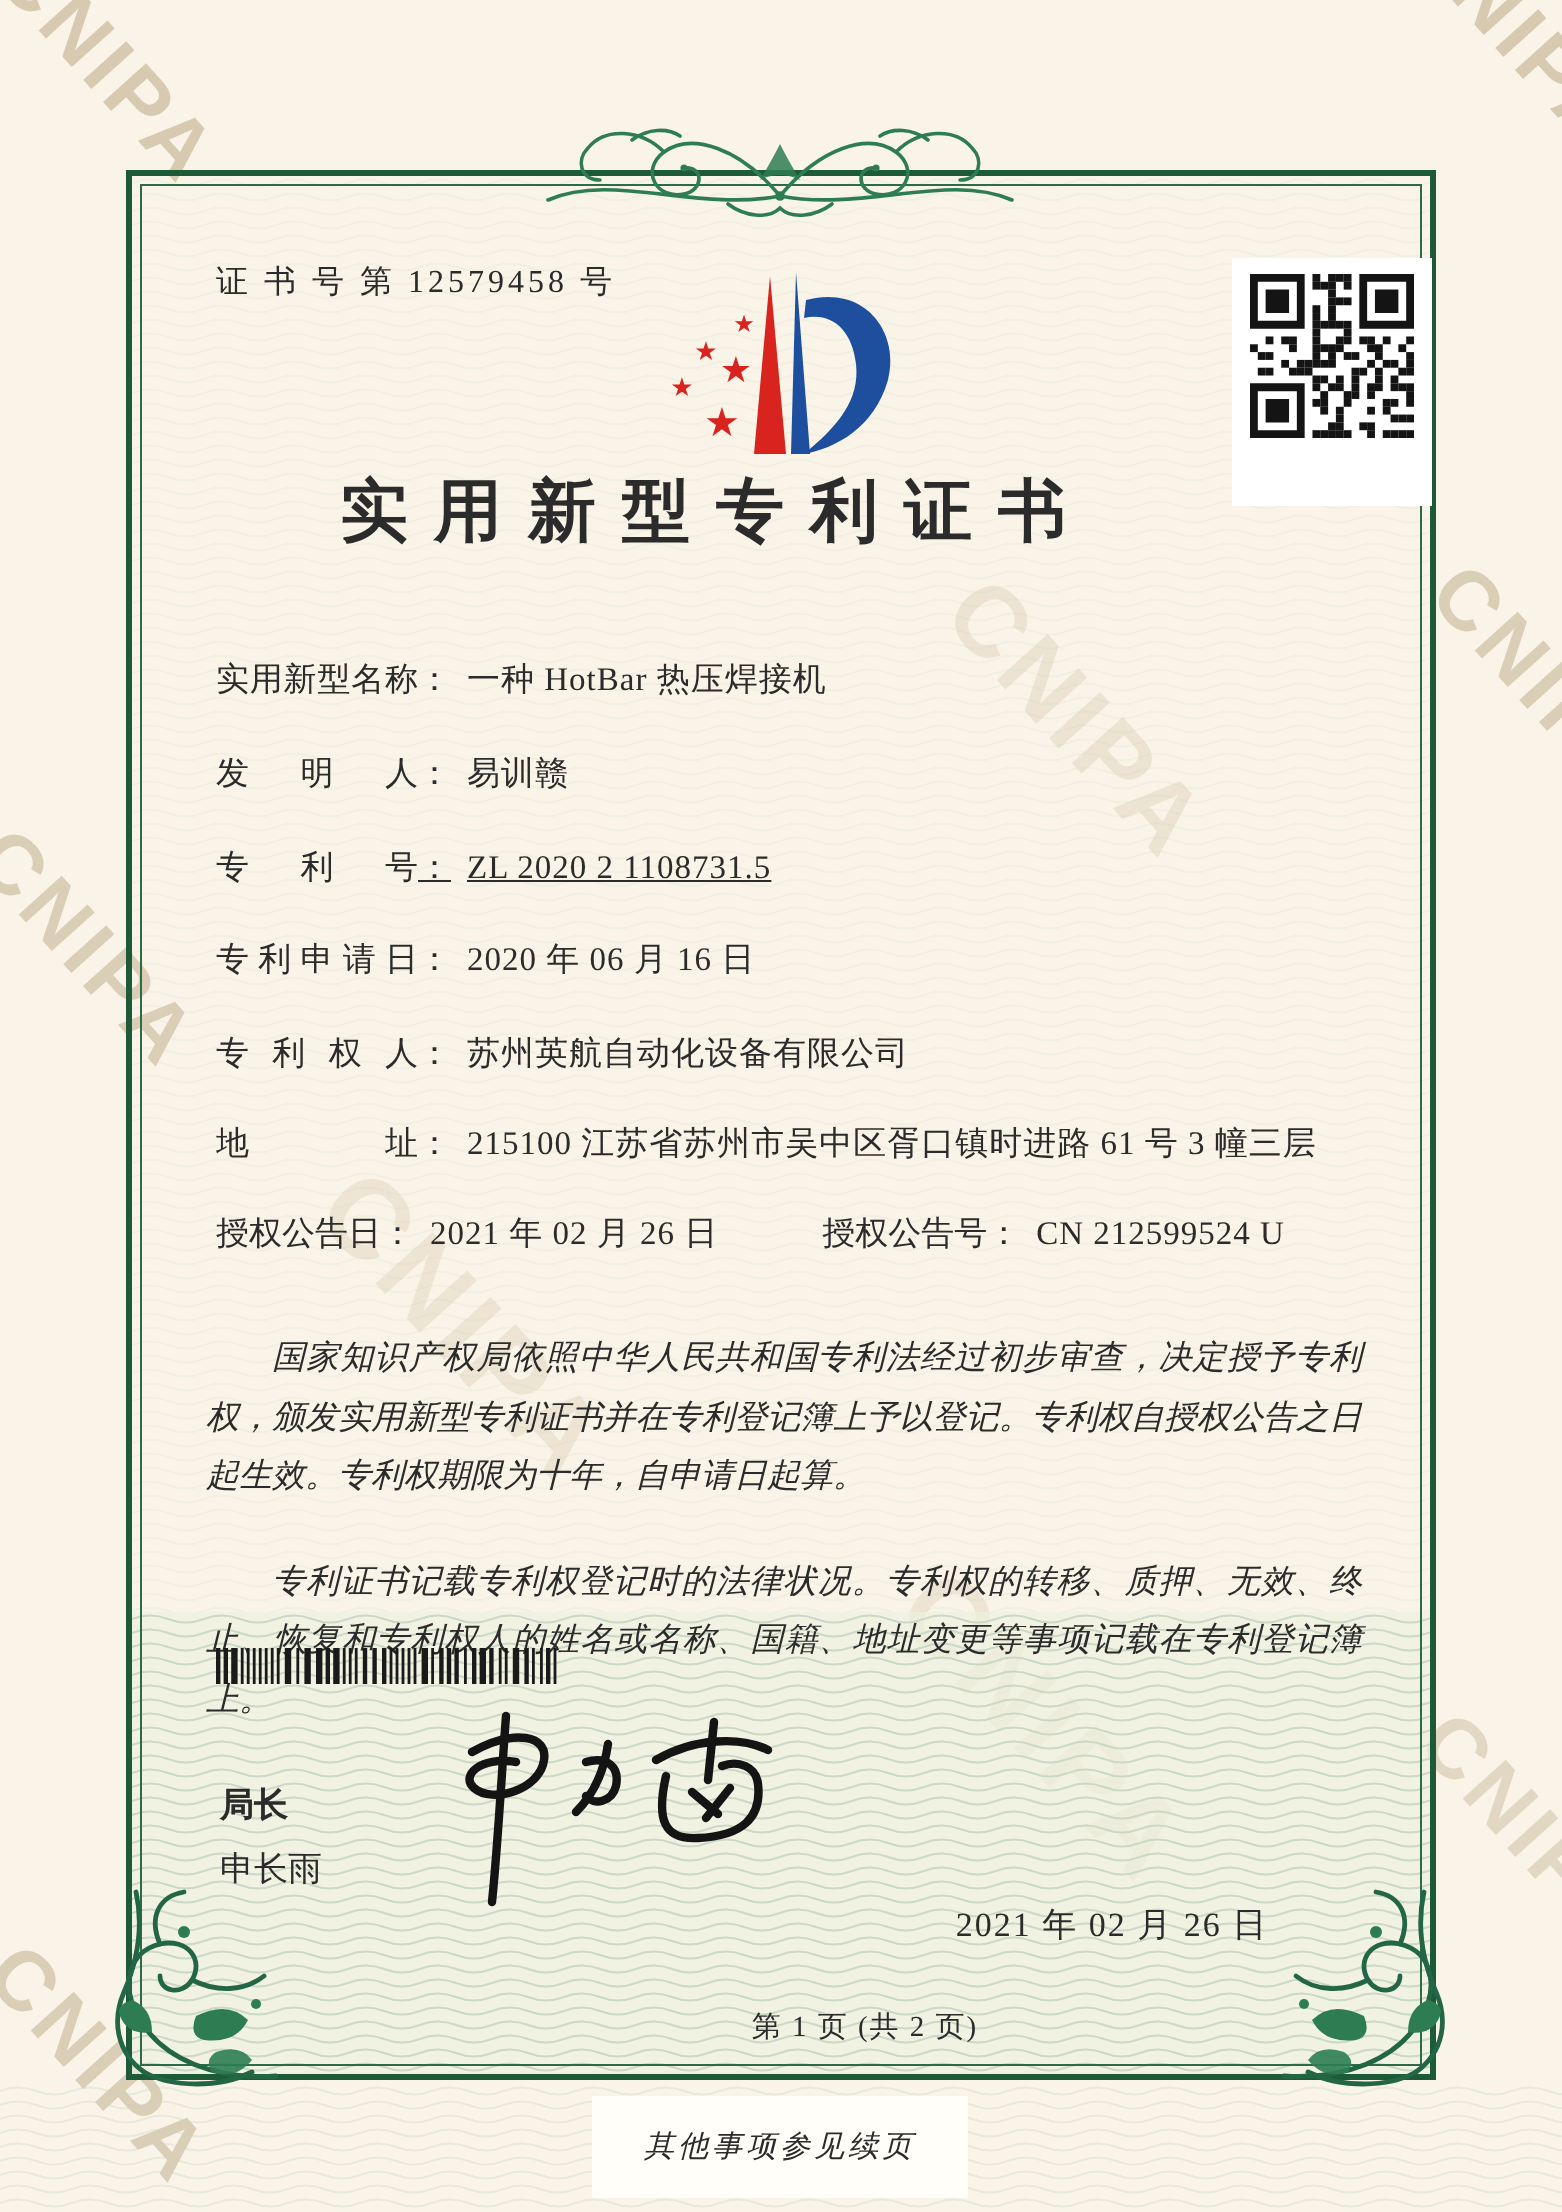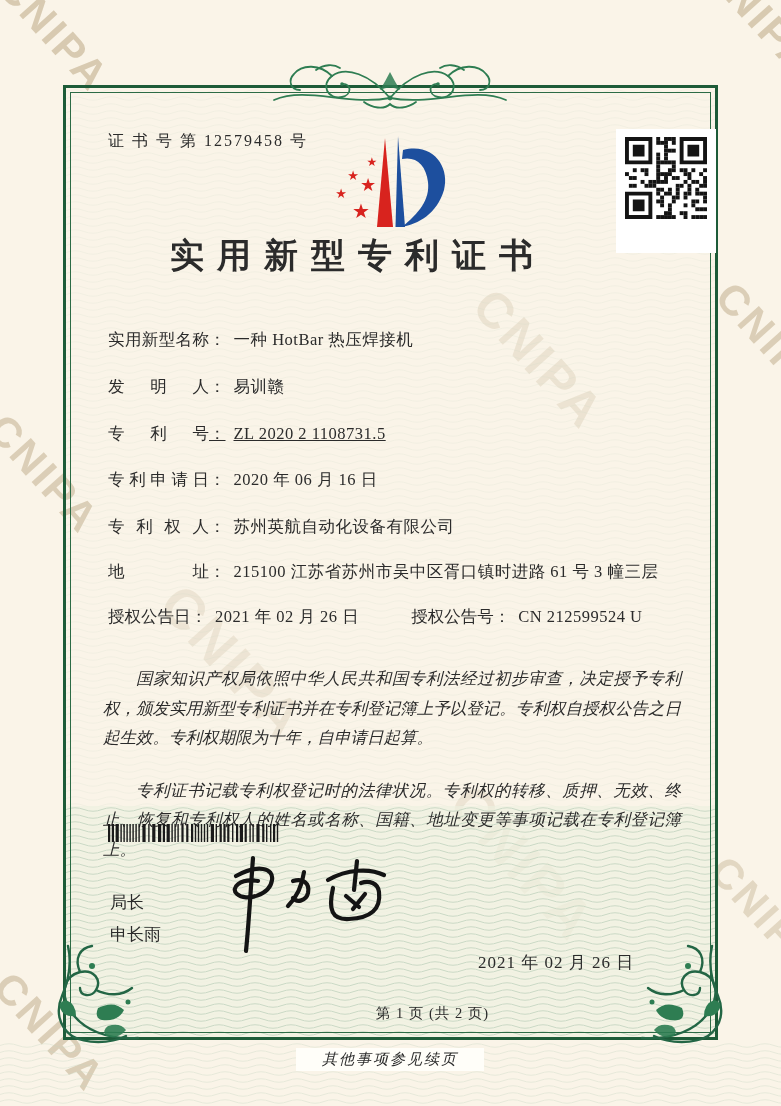--- a/index.html
+++ b/index.html
@@ -37,29 +37,29 @@
   .field .val { letter-spacing:0.5px; }
   .grant-no { margin-left:52px; }
 
   
   .paras { position:absolute; left:103px; top:641px; width:578px; font-size:16.5px;
         line-height:29.5px; text-align:justify; font-style:italic; }
   .paras p { text-indent:2em;margin-top:23px; }
 
   
   .barcode { position:absolute; left:108px; top:824px; }
-  .officer-title { position:absolute; left:110px; top:891px; font-size:17px; font-family:"Liberation Sans","DejaVu Sans",sans-serif; }
+  .officer-title { position:absolute; left:110px; top:891px; font-size:17px; font-family:"Liberation Sans","DejaVu Sans",sans-serif;font-weight:bold; }
   .officer-name  { position:absolute; left:110px; top:923px; font-size:17px; font-family:"Liberation Sans","DejaVu Sans",sans-serif; }
   .signature { position:absolute; left:200px; top:852px; }
   .issue-date { position:absolute; left:476px; top:951px; width:160px; text-align:center;
         font-size:17px; letter-spacing:1px; white-space:nowrap; }
   .page-num { position:absolute; left:63px; top:1004px; width:739px; text-align:center;
         font-size:14.5px; letter-spacing:1px; }
   .footer-note { position:absolute; left:390px; top:1048px; transform:translateX(-50%);
-        background:#fffef9; padding:2px 26px; font-size:15px; font-style:italic; letter-spacing:2px; }
+        background:#fffef9; padding:16px 26px; font-size:15px; font-style:italic; letter-spacing:2px; }
 
   .ornament { position:absolute; pointer-events:none; }
 </style>
 </head>
 <body>
 
 <div class="page">
 
   <span class="wm" style="left:-18px; top:8px;   font-size:42px; opacity:.50;">CNIPA</span>
   <span class="wm" style="left:688px; top:-8px;  font-size:42px; opacity:.50;">CNIPA</span>

